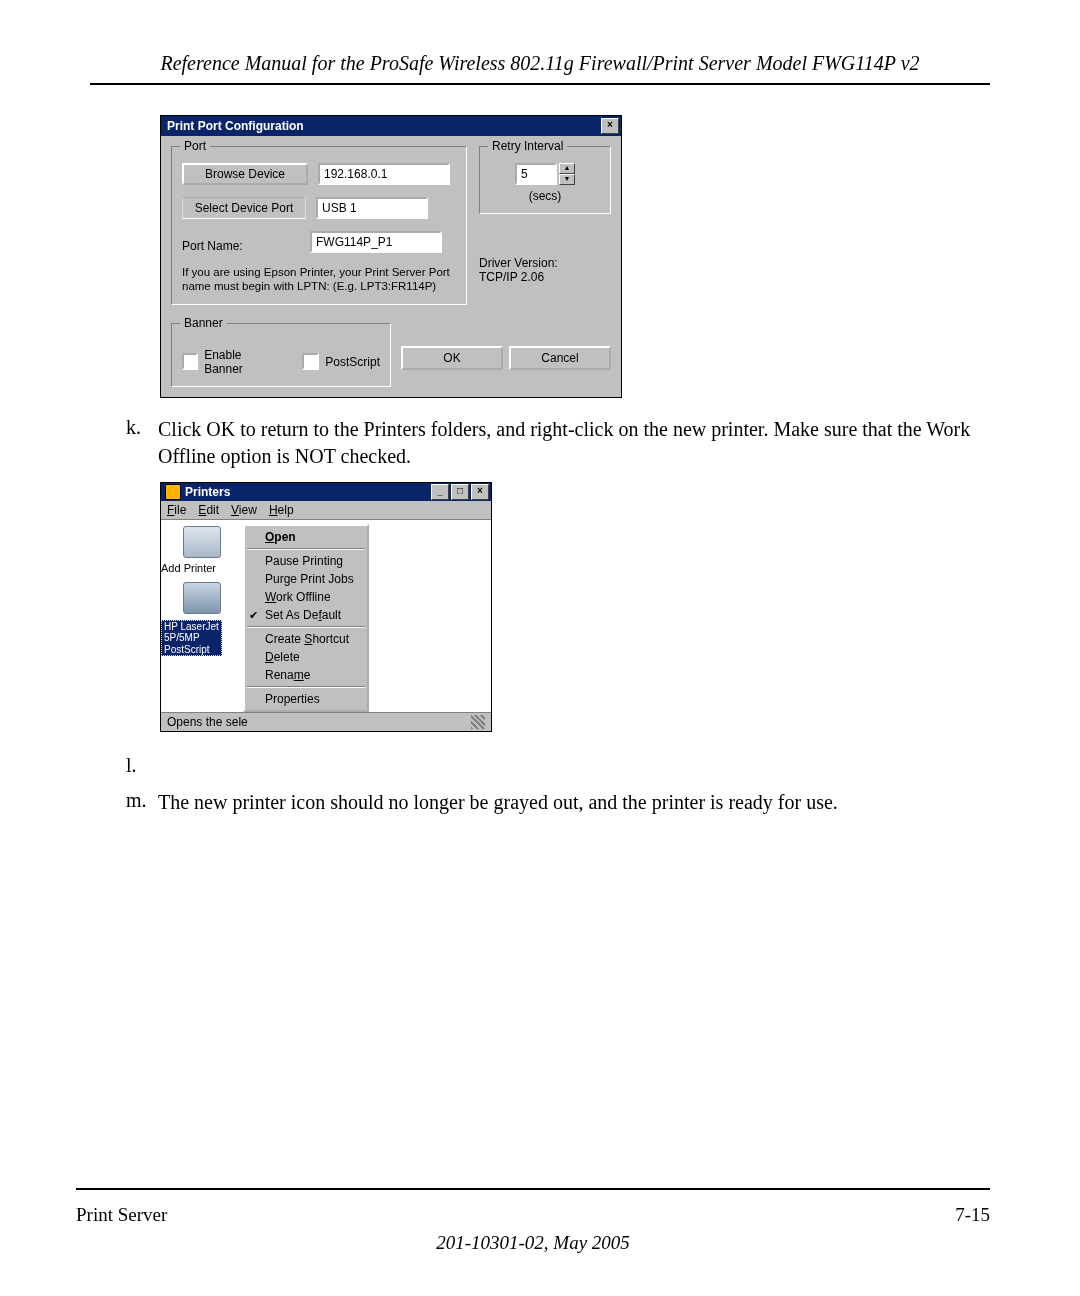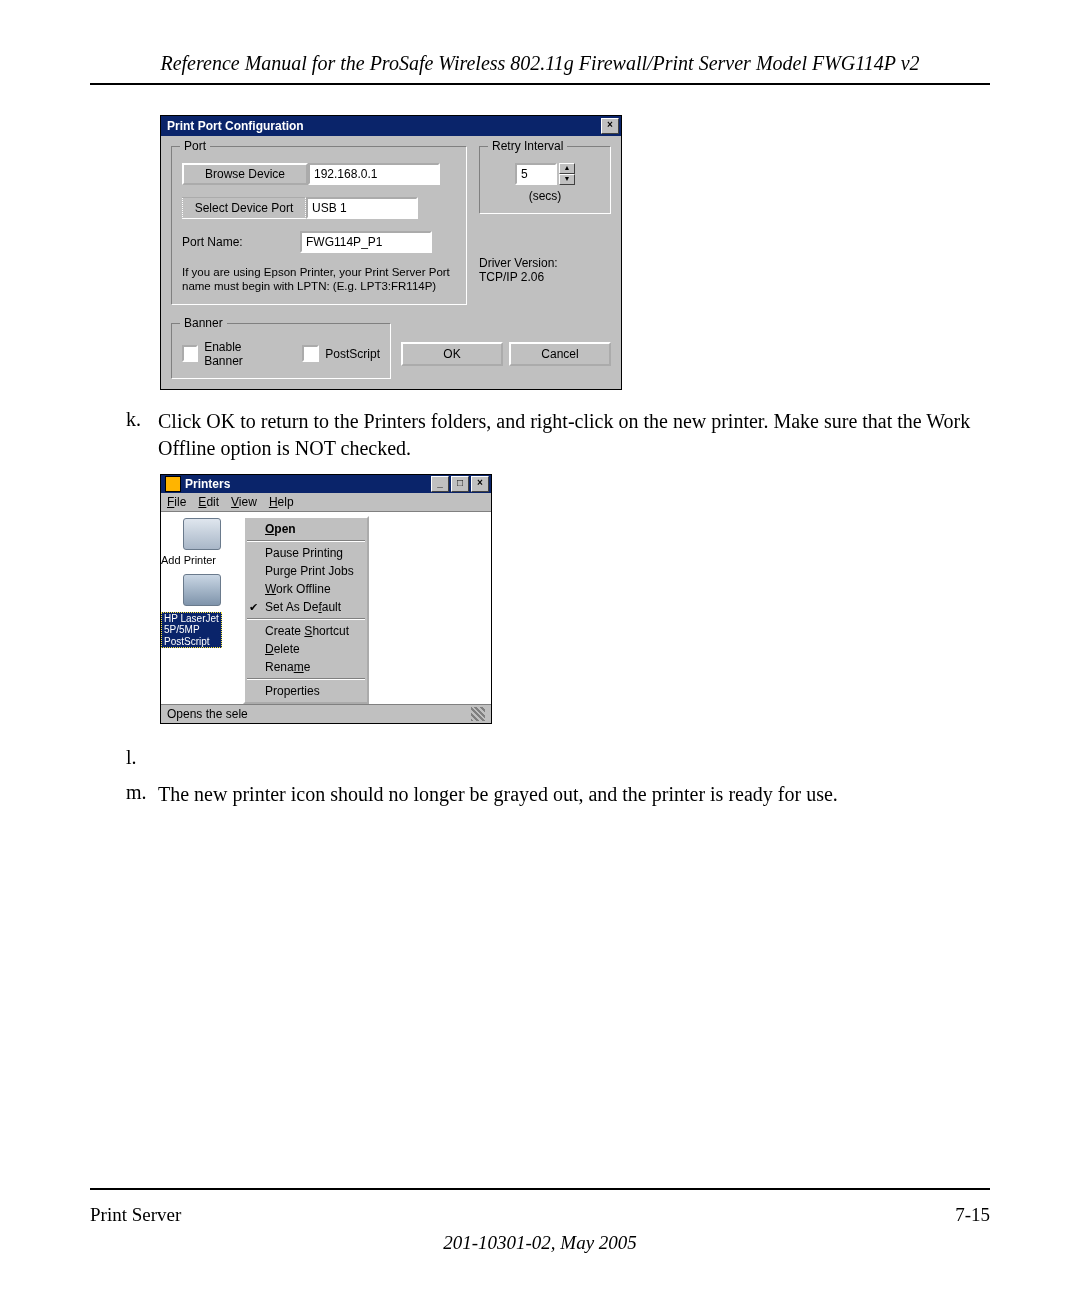--- a/index.html
+++ b/index.html
@@ -78,21 +78,21 @@
     position: absolute;
     top: -8px;
     left: 8px;
     background: #c0c0c0;
     padding: 0 4px;
     font-size: 12px;
   }
   .port-box { width: 300px; }
   .right-col { flex:1; display:flex; flex-direction:column; gap:6px; }
   .retry-box { width: 110px; text-align:center; }
-  .row { display:flex; align-items:center; margin-bottom:12px; }
+  .row { display:flex; align-items:flex-end; margin-bottom:12px; gap:10px; }
   .classic-btn {
     background: #c0c0c0;
     border: 2px outset #fff;
     font-size: 12px;
     padding: 2px 6px;
     min-width: 110px;
     text-align: center;
   }
   .classic-input {
     background: #fff;
@@ -206,21 +206,21 @@
     font-size:12px;
     display:flex;
   }
   .statusbar .grip {
     margin-left:auto; width:14px; height:14px;
     background: repeating-linear-gradient(45deg,#808080 0 2px,#c0c0c0 2px 4px);
   }
 
   .footer {
     position:absolute;
-    left:90px; right:90px;
+    left:76px; right:90px;
     bottom:42px;
   }
   .footer-row { display:flex; font-size:19px; padding-top:6px; }
   .footer-row .left { }
   .footer-row .right { margin-left:auto; }
   .footer-date { text-align:center; font-style:italic; font-size:19px; margin-top:6px; }
 </style>
 </head>
 <body>
 
@@ -266,21 +266,21 @@
         <div class="driver-info">
           <div>Driver Version:</div>
           <div>TCP/IP 2.06</div>
         </div>
       </div>
     </div>
     <div class="banner-row">
       <div class="groupbox banner-box">
         <div class="legend">Banner</div>
         <div class="banner-inner">
-          <div style="display:flex; gap:24px;">
+          <div style="display:flex; gap:24px;margin-top:8px;">
             <label class="chk">
               <span class="box"></span>
               <span>Enable Banner</span>
             </label>
             <label class="chk">
               <span class="box"></span>
               <span>PostScript</span>
             </label>
           </div>
         </div>

